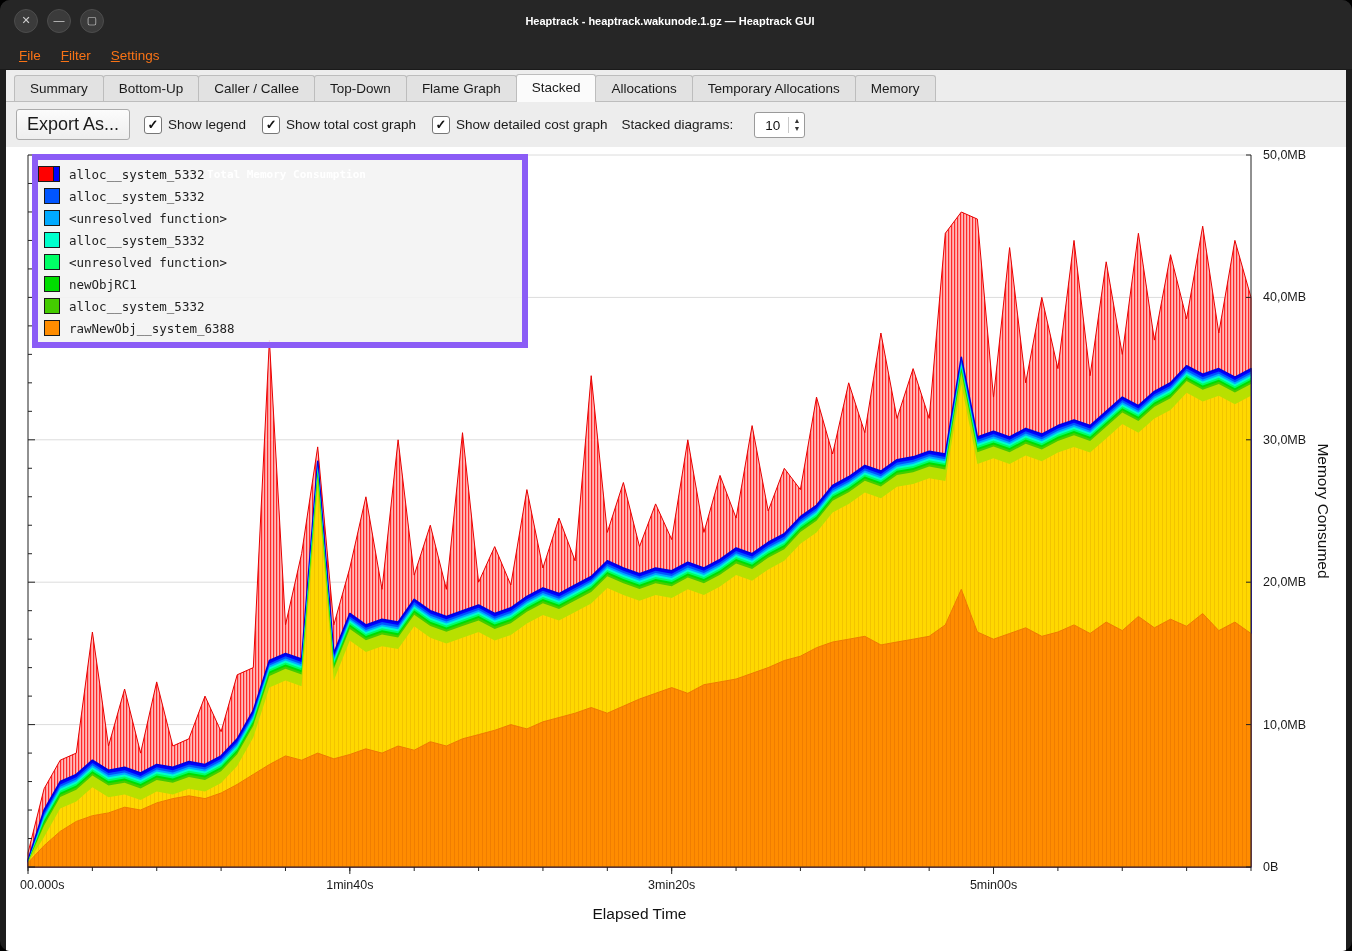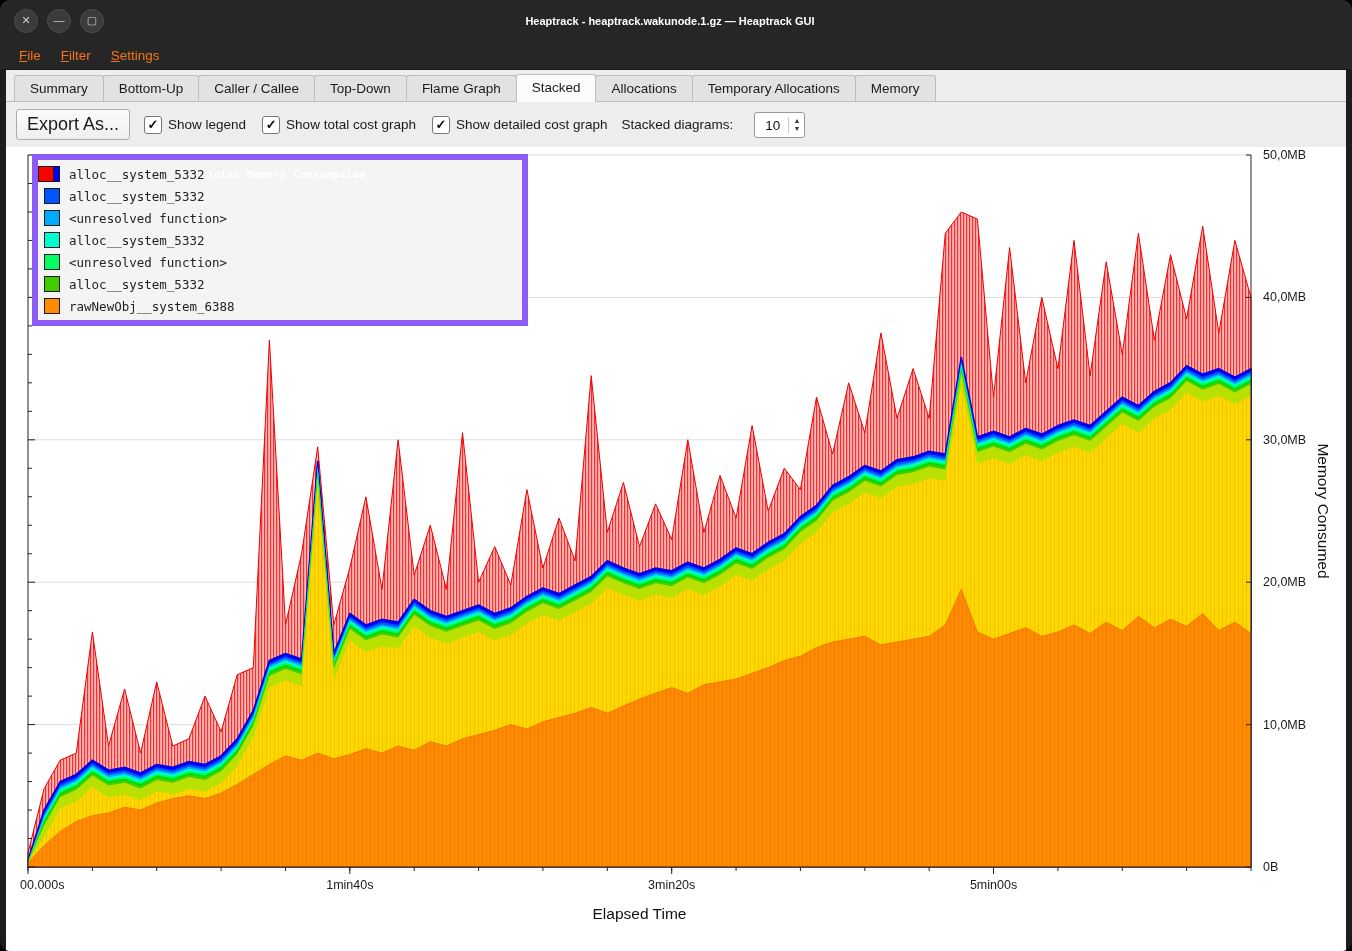--- a/index.html
+++ b/index.html
@@ -222,20 +222,24 @@
           </div>
           <div class="legend-row">
             <span class="swatch" style="background: rgb(0, 255, 204);"></span>
             <span class="legend-label">alloc__system_5332</span>
           </div>
           <div class="legend-row">
             <span class="swatch" style="background: rgb(0, 255, 102);"></span>
             <span class="legend-label">&lt;unresolved function&gt;</span>
           </div>
           <div class="legend-row">
+            <span class="swatch" style="background: rgb(0, 221, 0);"></span>
+            <span class="legend-label">newObjRC1</span>
+          </div>
+          <div class="legend-row">
             <span class="swatch" style="background: rgb(68, 204, 0);"></span>
             <span class="legend-label">alloc__system_5332</span>
           </div>
           <div class="legend-row">
             <span class="swatch" style="background: rgb(255, 140, 0);"></span>
             <span class="legend-label">rawNewObj__system_6388</span>
           </div>
         </div>
     </div>
   </div>

